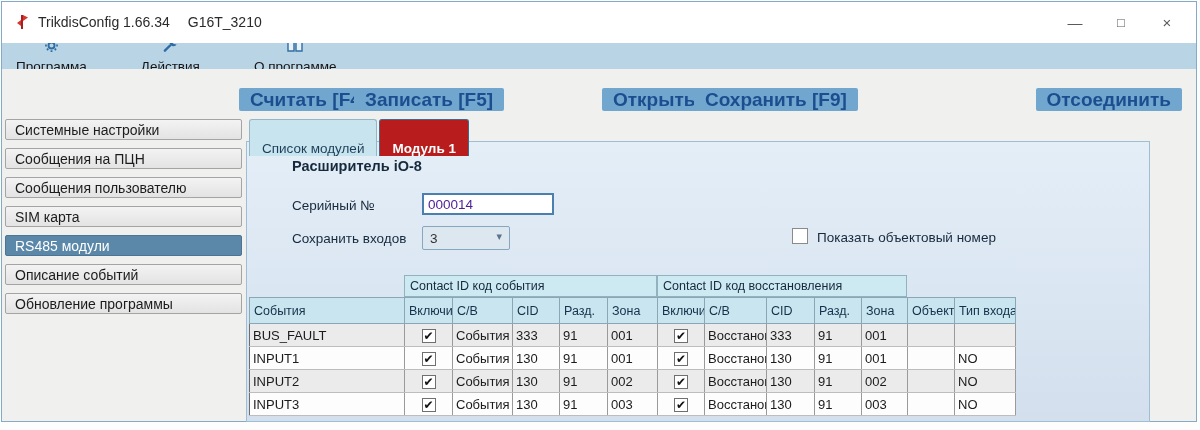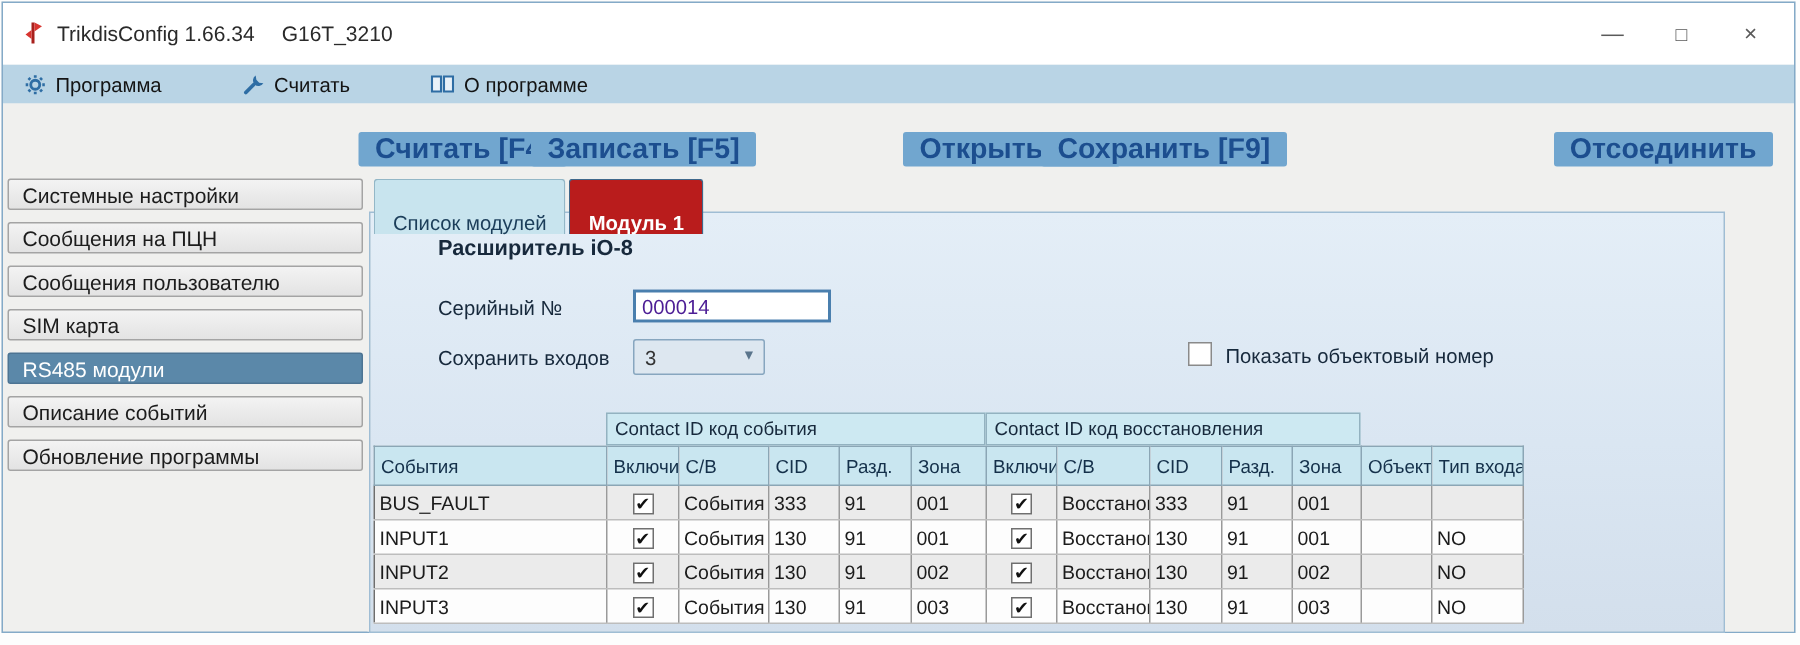--- a/index.html
+++ b/index.html
@@ -14,21 +14,21 @@
   .title-text { position:absolute; left:36px; top:12px; font-size:14px; color:#2a2a2a; }
   .title-text .device { margin-left:18px; }
   .win-controls { position:absolute; right:6px; top:0; height:41px; display:flex; }
   .wc { width:46px; height:41px; display:flex; align-items:center; justify-content:center;
         color:#5a5a5a; font-size:15px; cursor:pointer; }
   .wc.max { font-size:13px; }
 
   
   .menubar { height:26px; background:#b9d4e5; display:flex; align-items:center; padding-left:14px; }
   .menu-item { display:flex; align-items:center; gap:6px; font-size:13.5px; color:#141414;
-               margin-right:54px; cursor:pointer; }
+               margin-right:54px; cursor:pointer;flex-direction:column; }
   .menu-item svg { display:block; }
 
   
   .toolbar { position:relative; height:48px; background:#f0f0ee; }
   .tbtn { position:absolute; top:19px; height:23px; display:flex; align-items:center;
           padding:0 11px; background:#71a6cf; color:#1c4e8f; font-size:19px; font-weight:bold;
           border-radius:2px; cursor:pointer; white-space:nowrap; }
   .tbtn-read { left:237px; } .tbtn-write { left:352px; }
   .tbtn-open { left:600px; } .tbtn-save { left:692px; }
   .tbtn-disc { right:14px; }
@@ -126,21 +126,21 @@
         </span>
         <span>Программа</span>
       </span>
       <span class="menu-item">
         <span>
           <svg width="15" height="15" viewBox="0 0 16 16">
             <path d="M2 13.5 L7.5 8" stroke="#2e6da4" stroke-width="2.6" stroke-linecap="round" fill="none"></path>
             <path d="M9 1.5 a4 4 0 1 0 5.5 5.5 L11.5 6.5 L9.5 4.5 Z" fill="#2e6da4"></path>
           </svg>
         </span>
-        <span>Считать</span>
+        <span>Действия</span>
       </span>
       <span class="menu-item">
         <span>
           <svg width="16" height="14" viewBox="0 0 16 14">
             <path d="M1 2 H7 V12 H1 Z" fill="#e8f1f8" stroke="#2e6da4" stroke-width="1.4"></path>
             <path d="M9 2 H15 V12 H9 Z" fill="#e8f1f8" stroke="#2e6da4" stroke-width="1.4"></path>
           </svg>
         </span>
         <span>О программе</span>
       </span>

